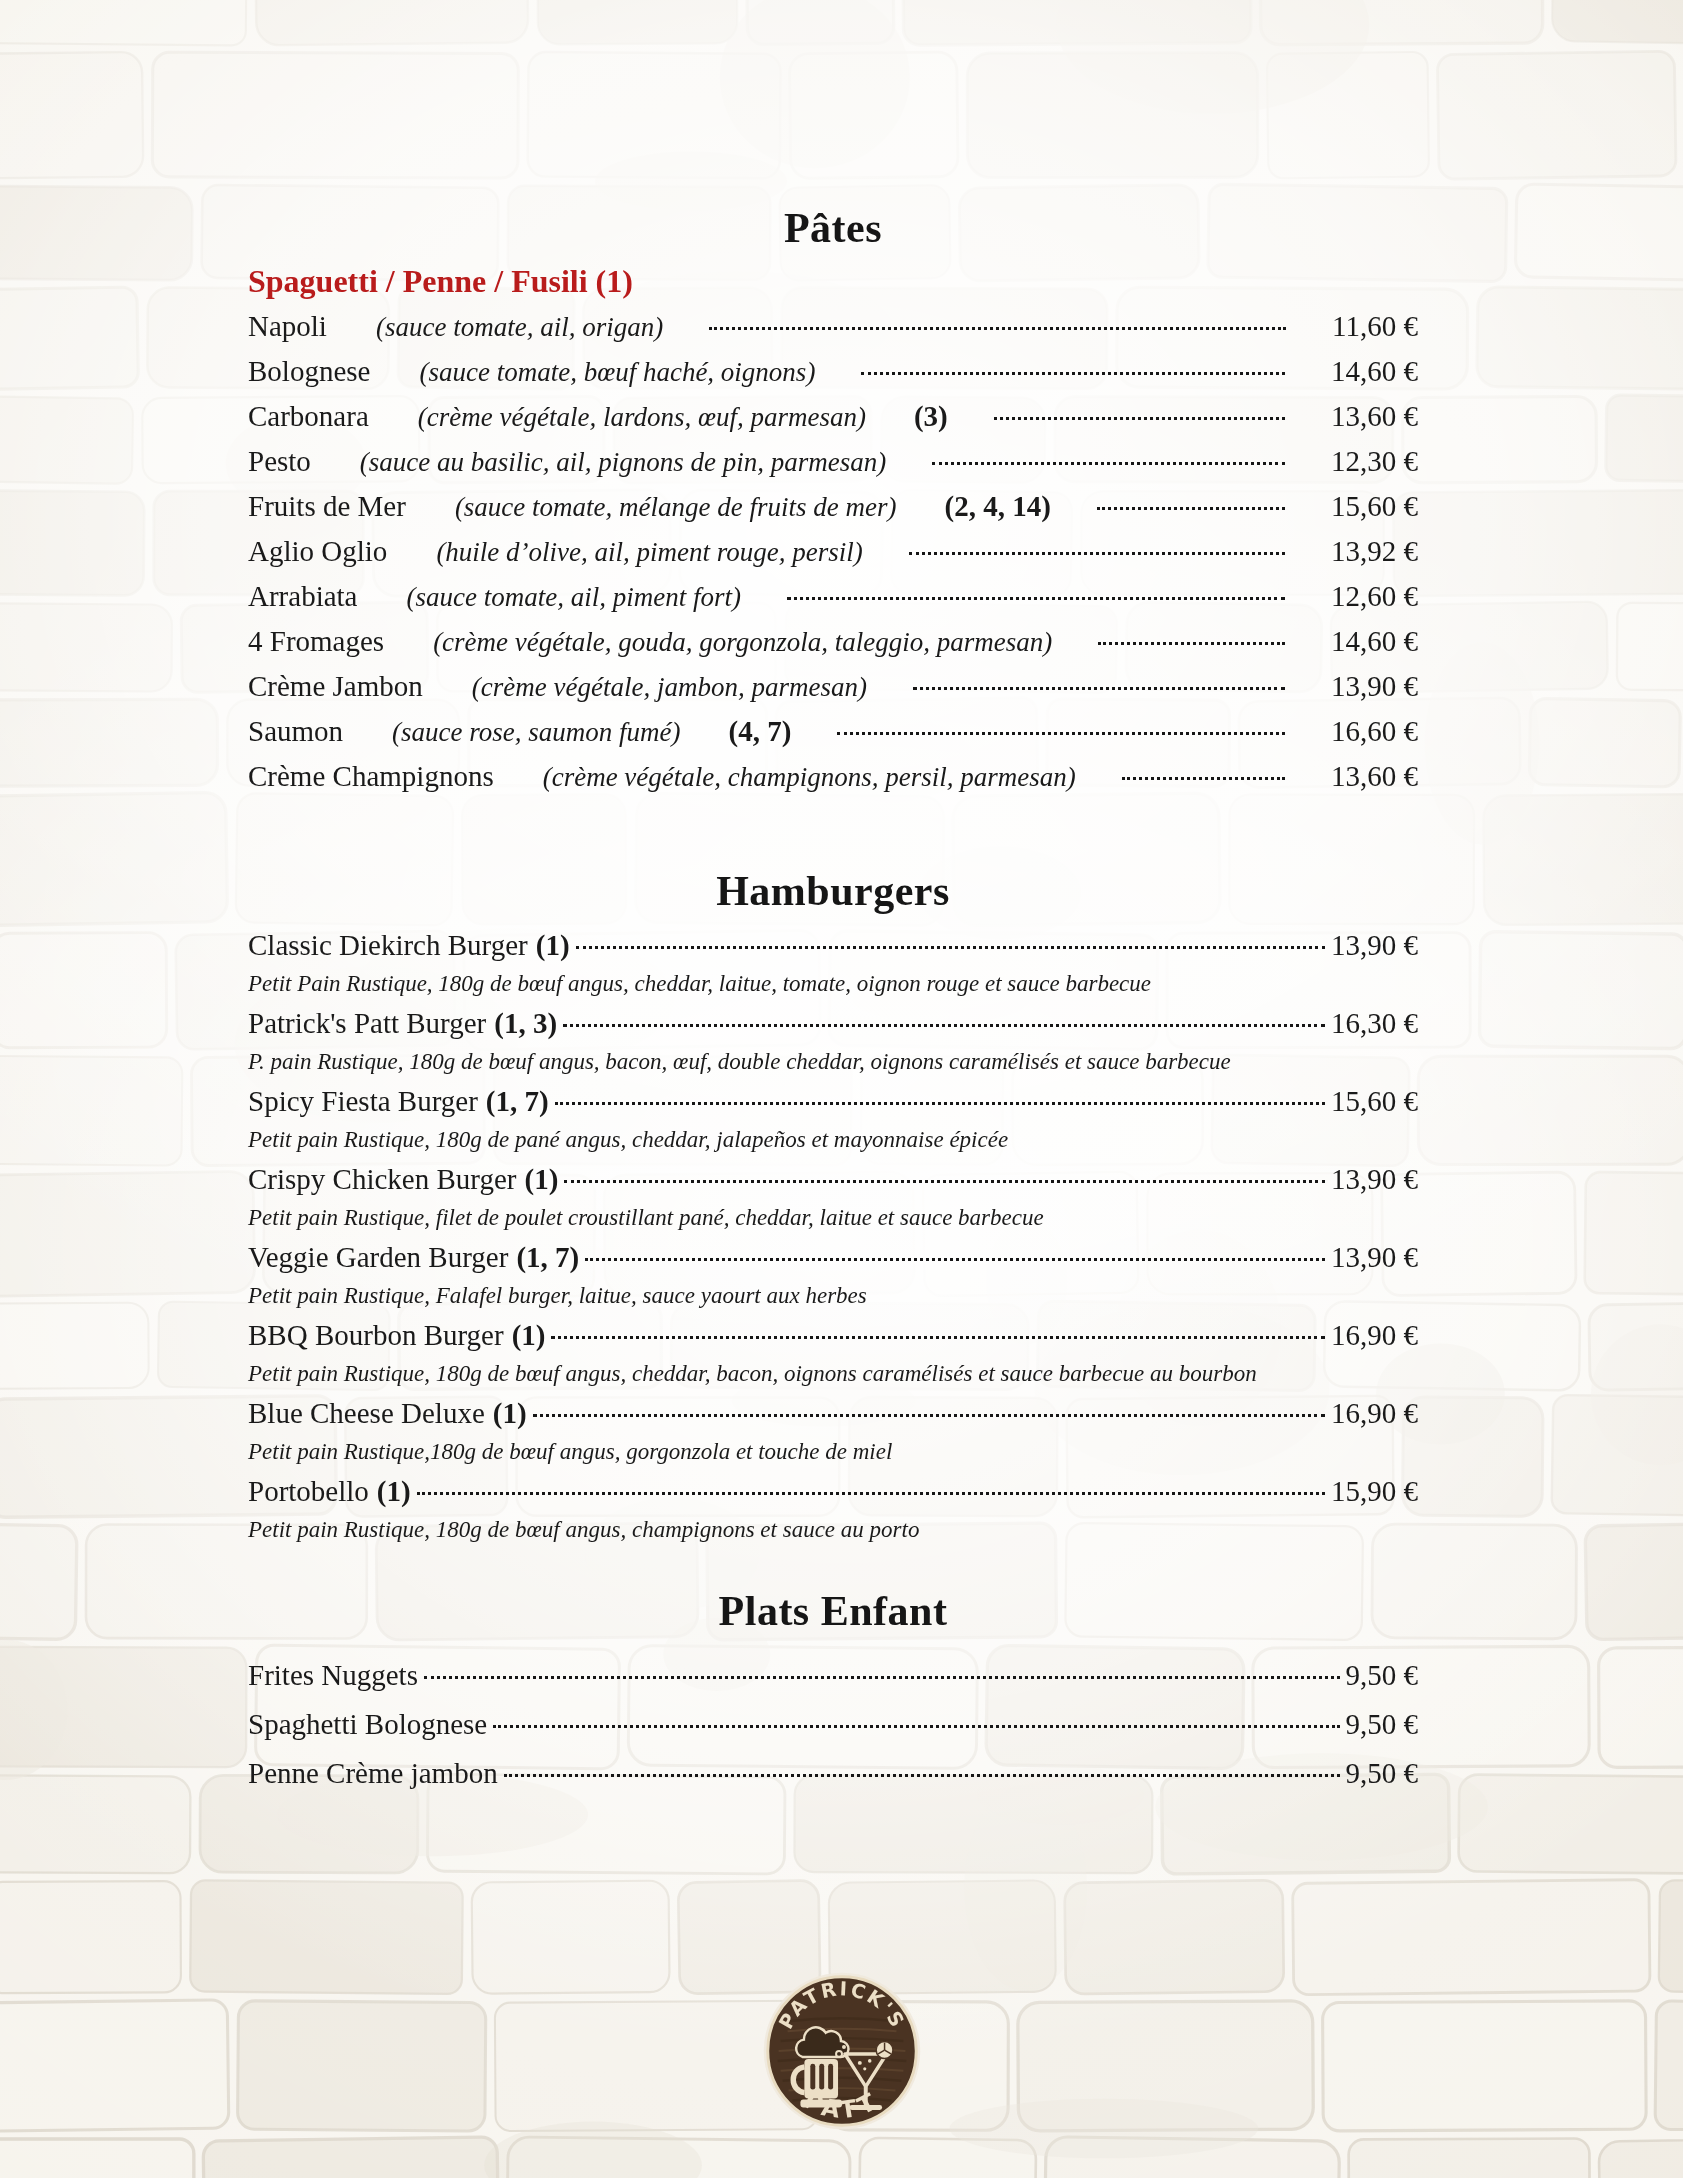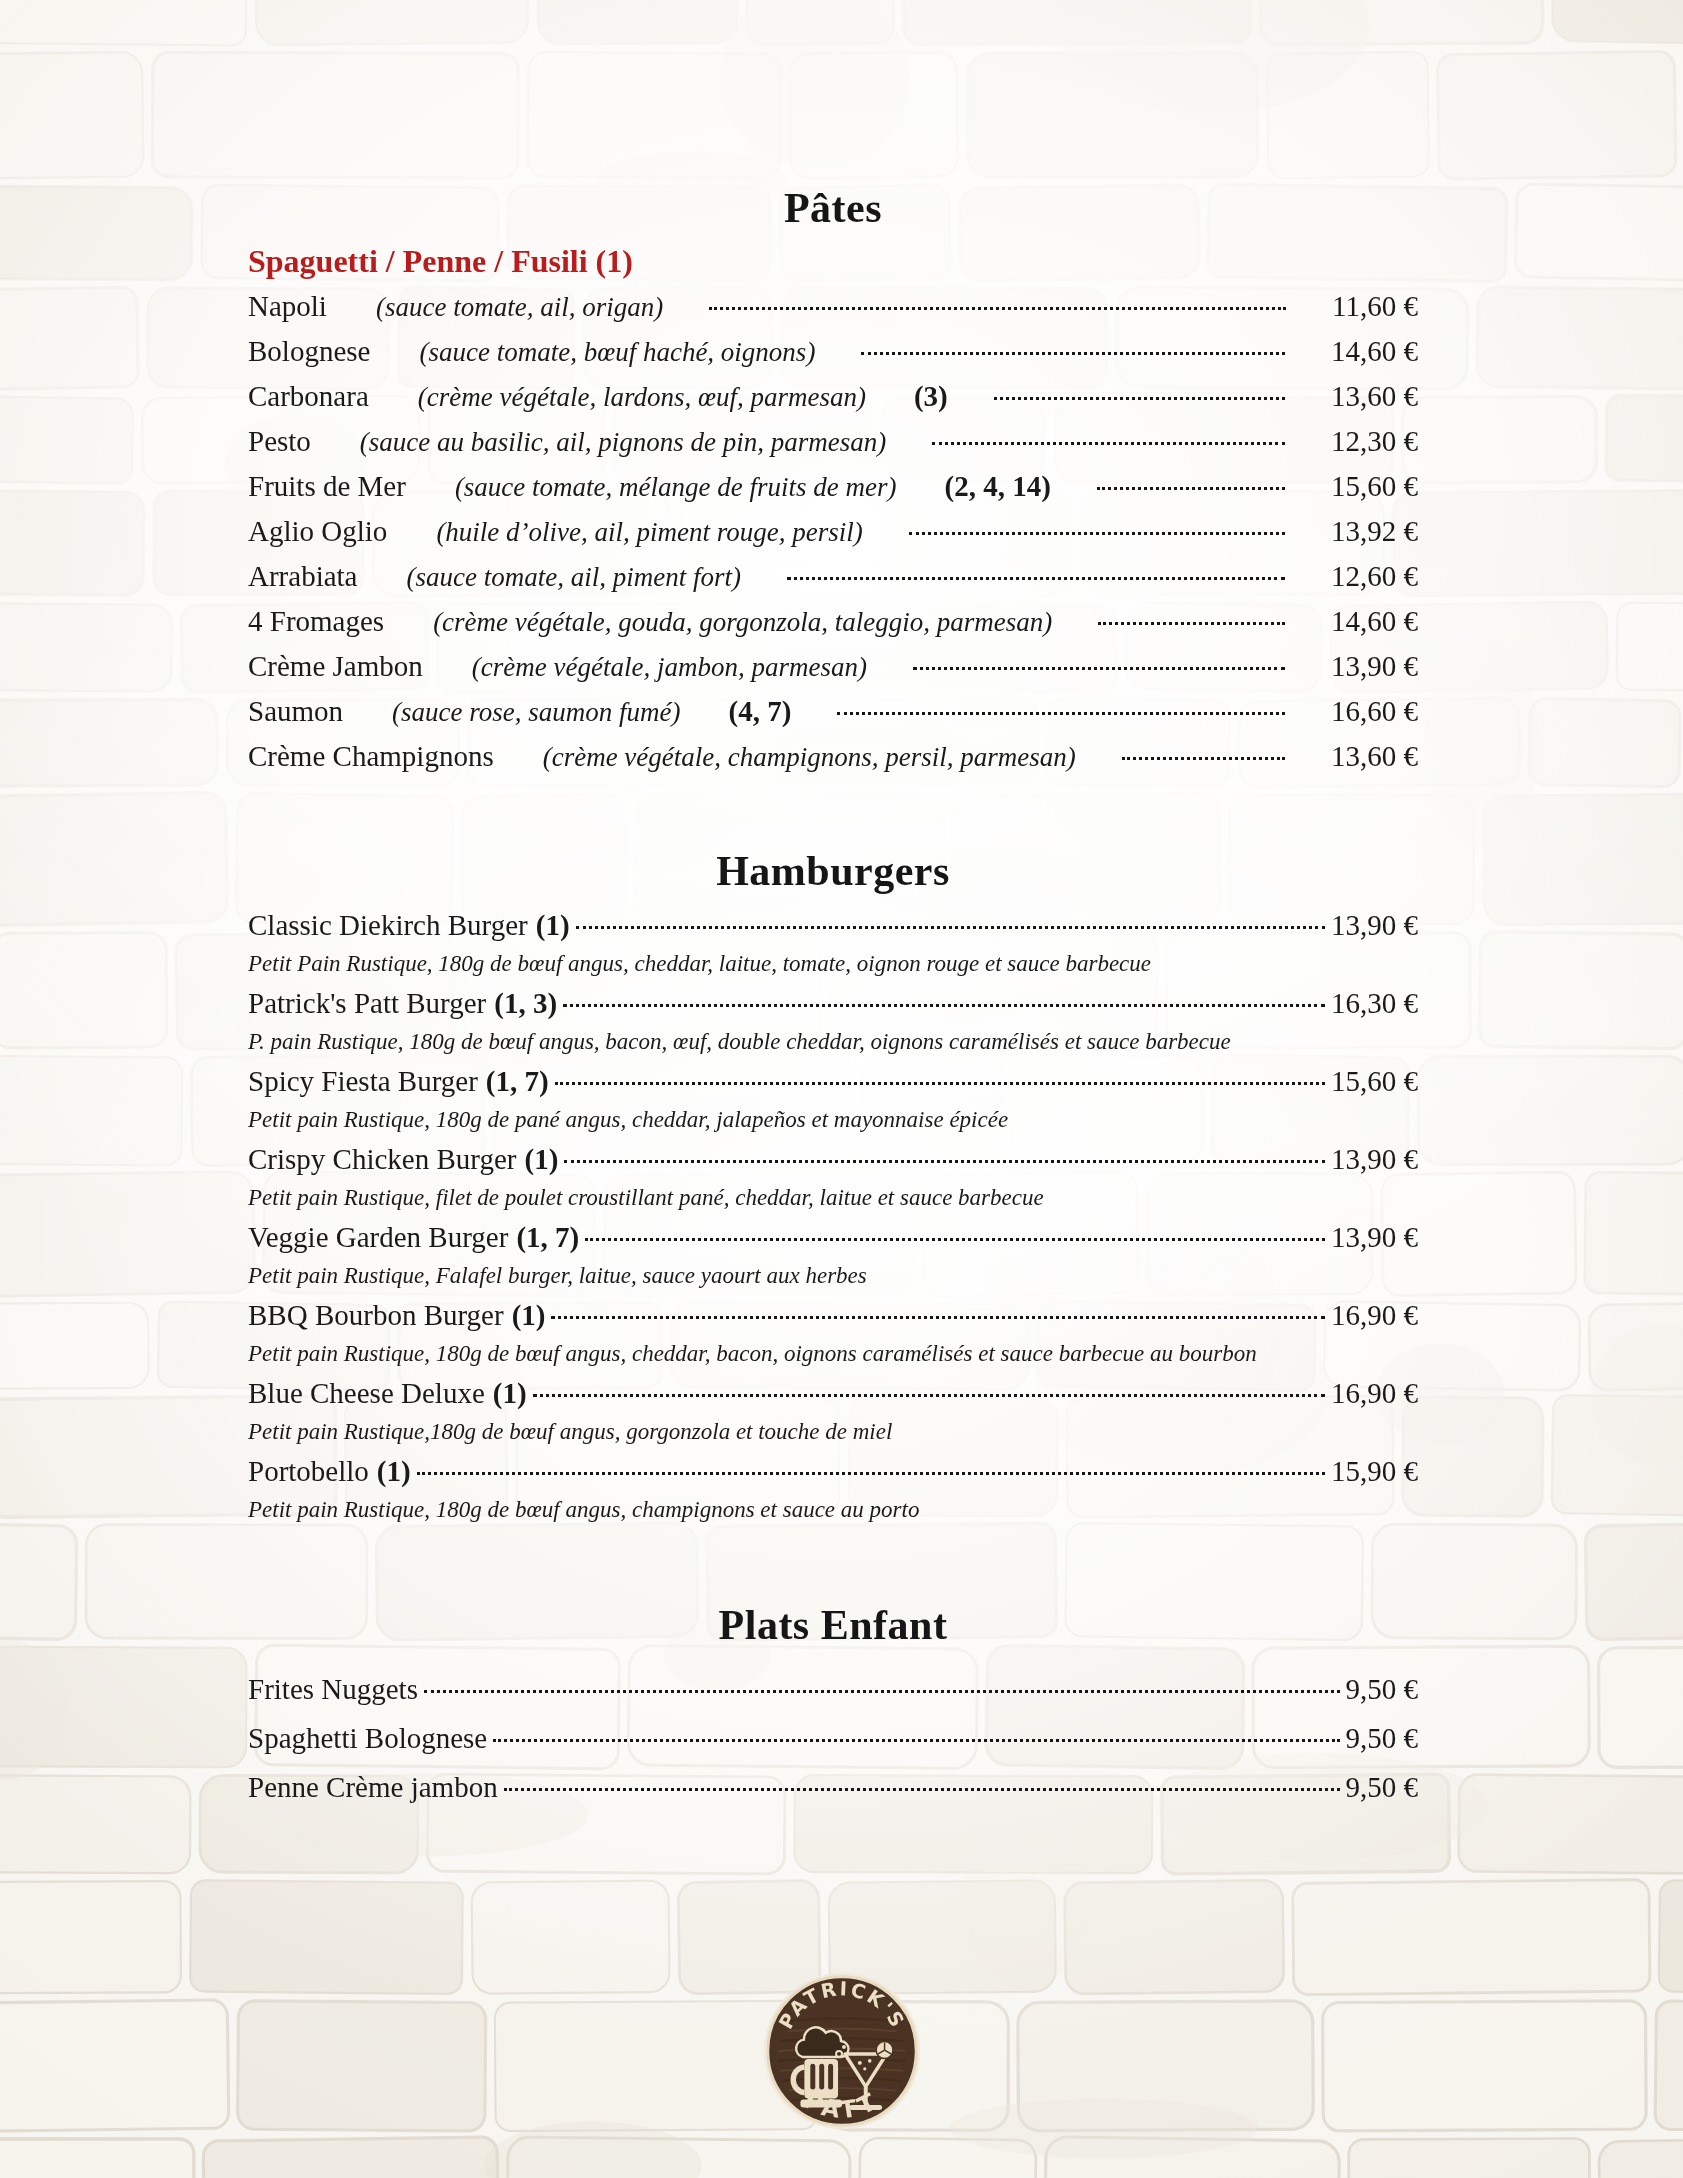--- a/index.html
+++ b/index.html
@@ -10,28 +10,28 @@
     color:#1a1a1a;
   }
   #stones{position:absolute;left:0;top:0;width:1683px;height:2178px;}
   .wash{
     position:absolute;inset:0;pointer-events:none;
     background:
       radial-gradient(ellipse 70% 42% at 50% 24%, rgba(255,255,255,.95), rgba(255,255,255,.62) 55%, rgba(255,255,255,0) 100%),
       radial-gradient(ellipse 66% 38% at 50% 57%, rgba(255,255,255,.92), rgba(255,255,255,.52) 55%, rgba(255,255,255,0) 100%),
       radial-gradient(ellipse 120% 90% at 50% 45%, rgba(255,255,255,.55), rgba(255,255,255,.18) 70%, rgba(244,240,232,0) 100%);
   }
-  .content{position:absolute;left:248px;top:186px;width:1170px;}
+  .content{position:absolute;left:248px;top:206px;width:1170px;}
   .sec-title{
     margin:0;font-size:42px;line-height:44px;font-weight:700;
     text-align:center;letter-spacing:0.5px;color:#161616;
   }
   .sec-subtitle{font-size:32px;line-height:46px;font-weight:700;margin-top:8px;color:#b91c1c;}
   #sec-hamburgers .sec-title{margin-top:70px;}
-  #sec-plats .sec-title{margin-top:74px;}
+  #sec-plats .sec-title{margin-top:40px;}
   #sec-hamburgers .items{margin-top:12px;}
   #sec-plats .items{margin-top:18px;}
   .row{display:flex;align-items:baseline;}
   .prow{font-size:29px;line-height:44px;gap:40px;}
   .brow{font-size:29px;line-height:40px;}
   .krow{font-size:29px;line-height:49px;}
   .iname{white-space:nowrap;}
   .idesc{font-style:italic;font-size:27px;margin-left:9px;white-space:nowrap;text-align:center;}
   .iallg{font-weight:700;margin-left:8px;white-space:nowrap;}
   .dots{

